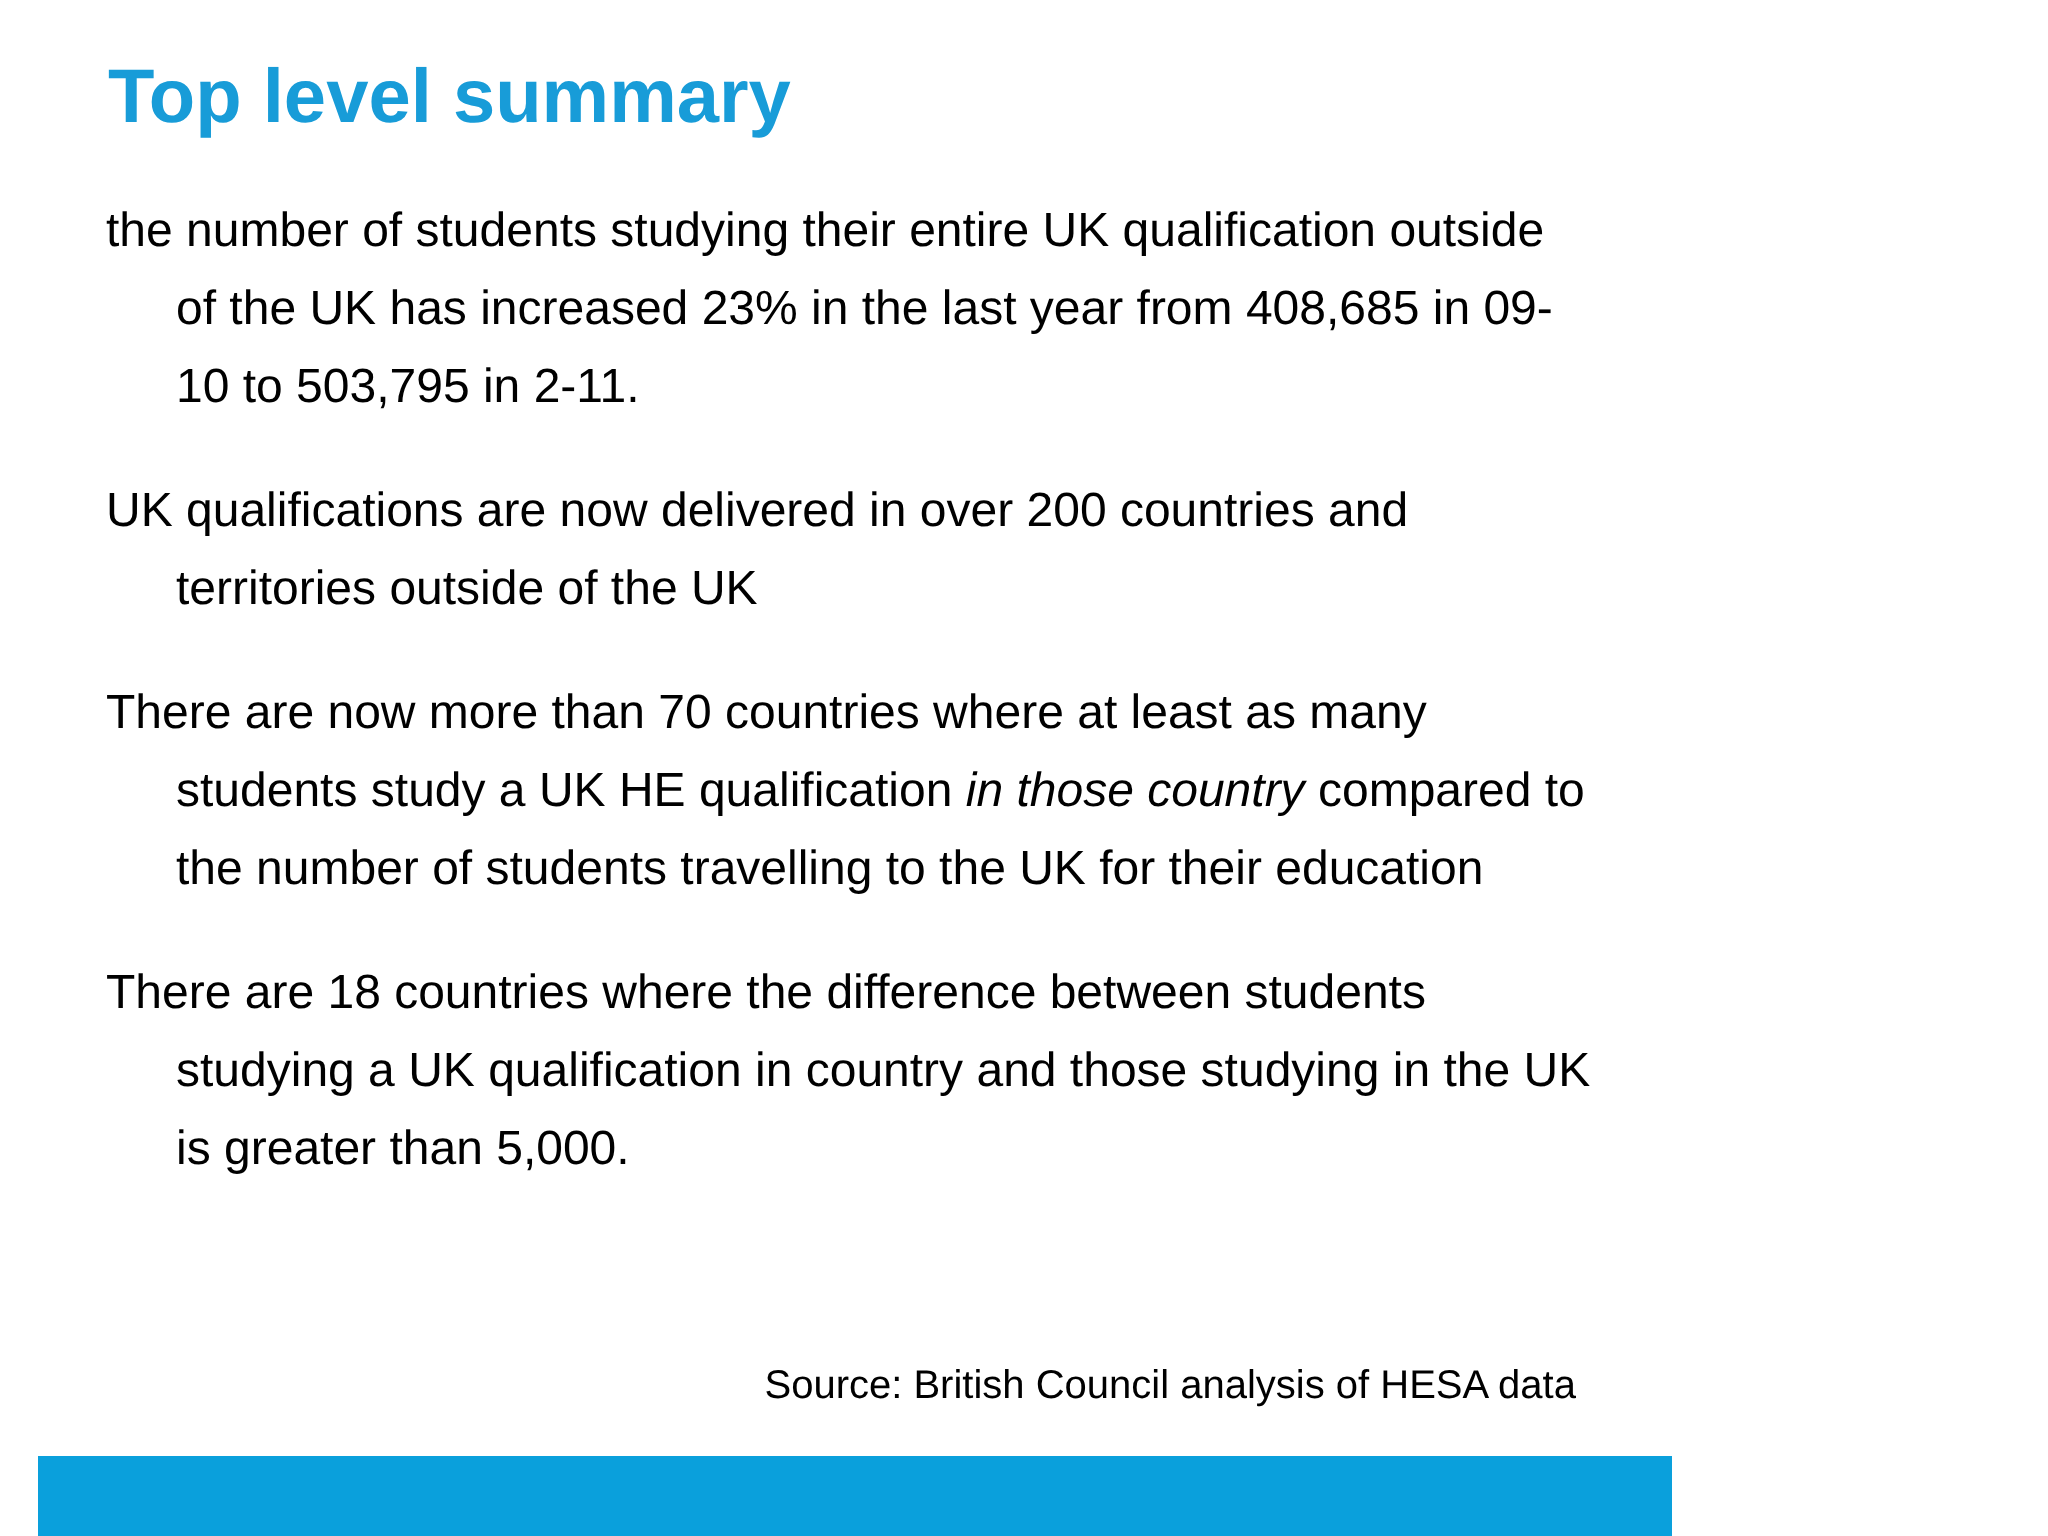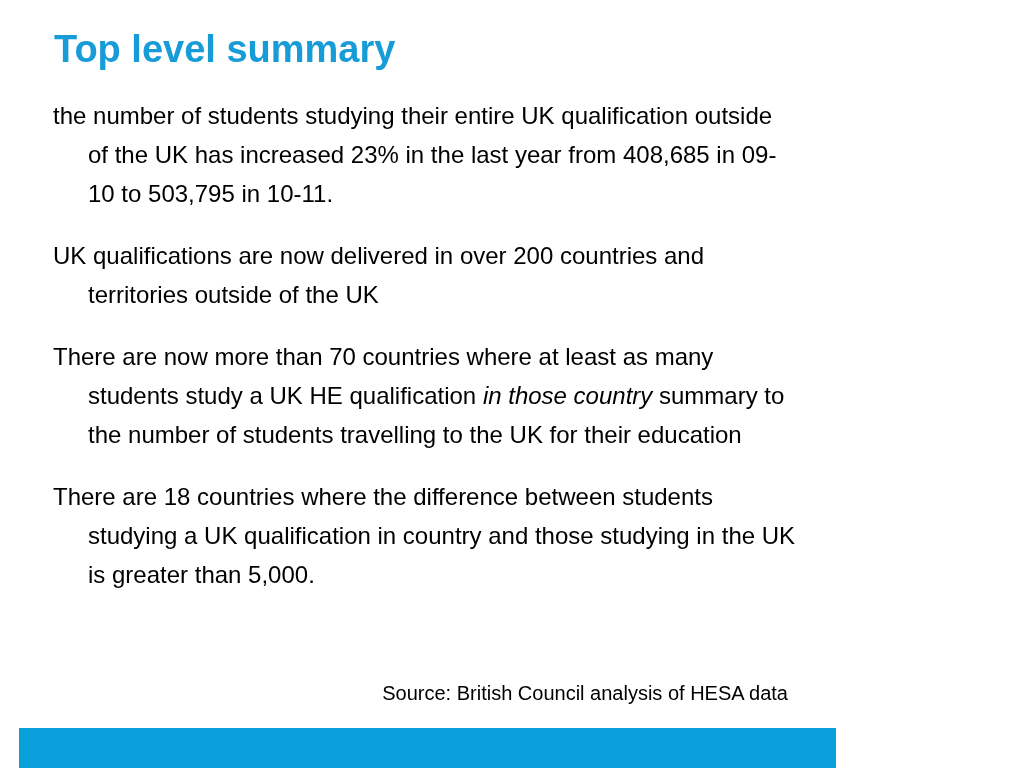--- a/index.html
+++ b/index.html
@@ -57,29 +57,29 @@
 </style>
 </head>
 <body>
 
 <div class="slide">
   <h1 class="title" style="color: rgb(24, 156, 216);">Top level summary</h1>
   <div class="body" id="slide-body">
       <div class="para">
         <div class="line"><span>the number of students studying their entire UK qualification outside</span></div>
         <div class="line cont"><span>of the UK has increased 23% in the last year from 408,685 in 09-</span></div>
-        <div class="line cont"><span>10 to 503,795 in 10-11.</span></div>
+        <div class="line cont"><span>10 to 503,795 in 2-11.</span></div>
       </div>
       <div class="para">
         <div class="line"><span>UK qualifications are now delivered in over 200 countries and</span></div>
         <div class="line cont"><span>territories outside of the UK</span></div>
       </div>
       <div class="para">
         <div class="line"><span>There are now more than 70 countries where at least as many</span></div>
-        <div class="line cont"><span>students study a UK HE qualification </span><span class="it">in those country</span><span> summary to</span></div>
+        <div class="line cont"><span>students study a UK HE qualification </span><span class="it">in those country</span><span> compared to</span></div>
         <div class="line cont"><span>the number of students travelling to the UK for their education</span></div>
       </div>
       <div class="para">
         <div class="line"><span>There are 18 countries where the difference between students</span></div>
         <div class="line cont"><span>studying a UK qualification in country and those studying in the UK</span></div>
         <div class="line cont"><span>is greater than 5,000.</span></div>
       </div>
     </div>
   <div class="source">Source: British Council analysis of HESA data</div>
   <div class="accent-bar" id="accent-bar" style="background: rgb(10, 160, 220);"></div>

